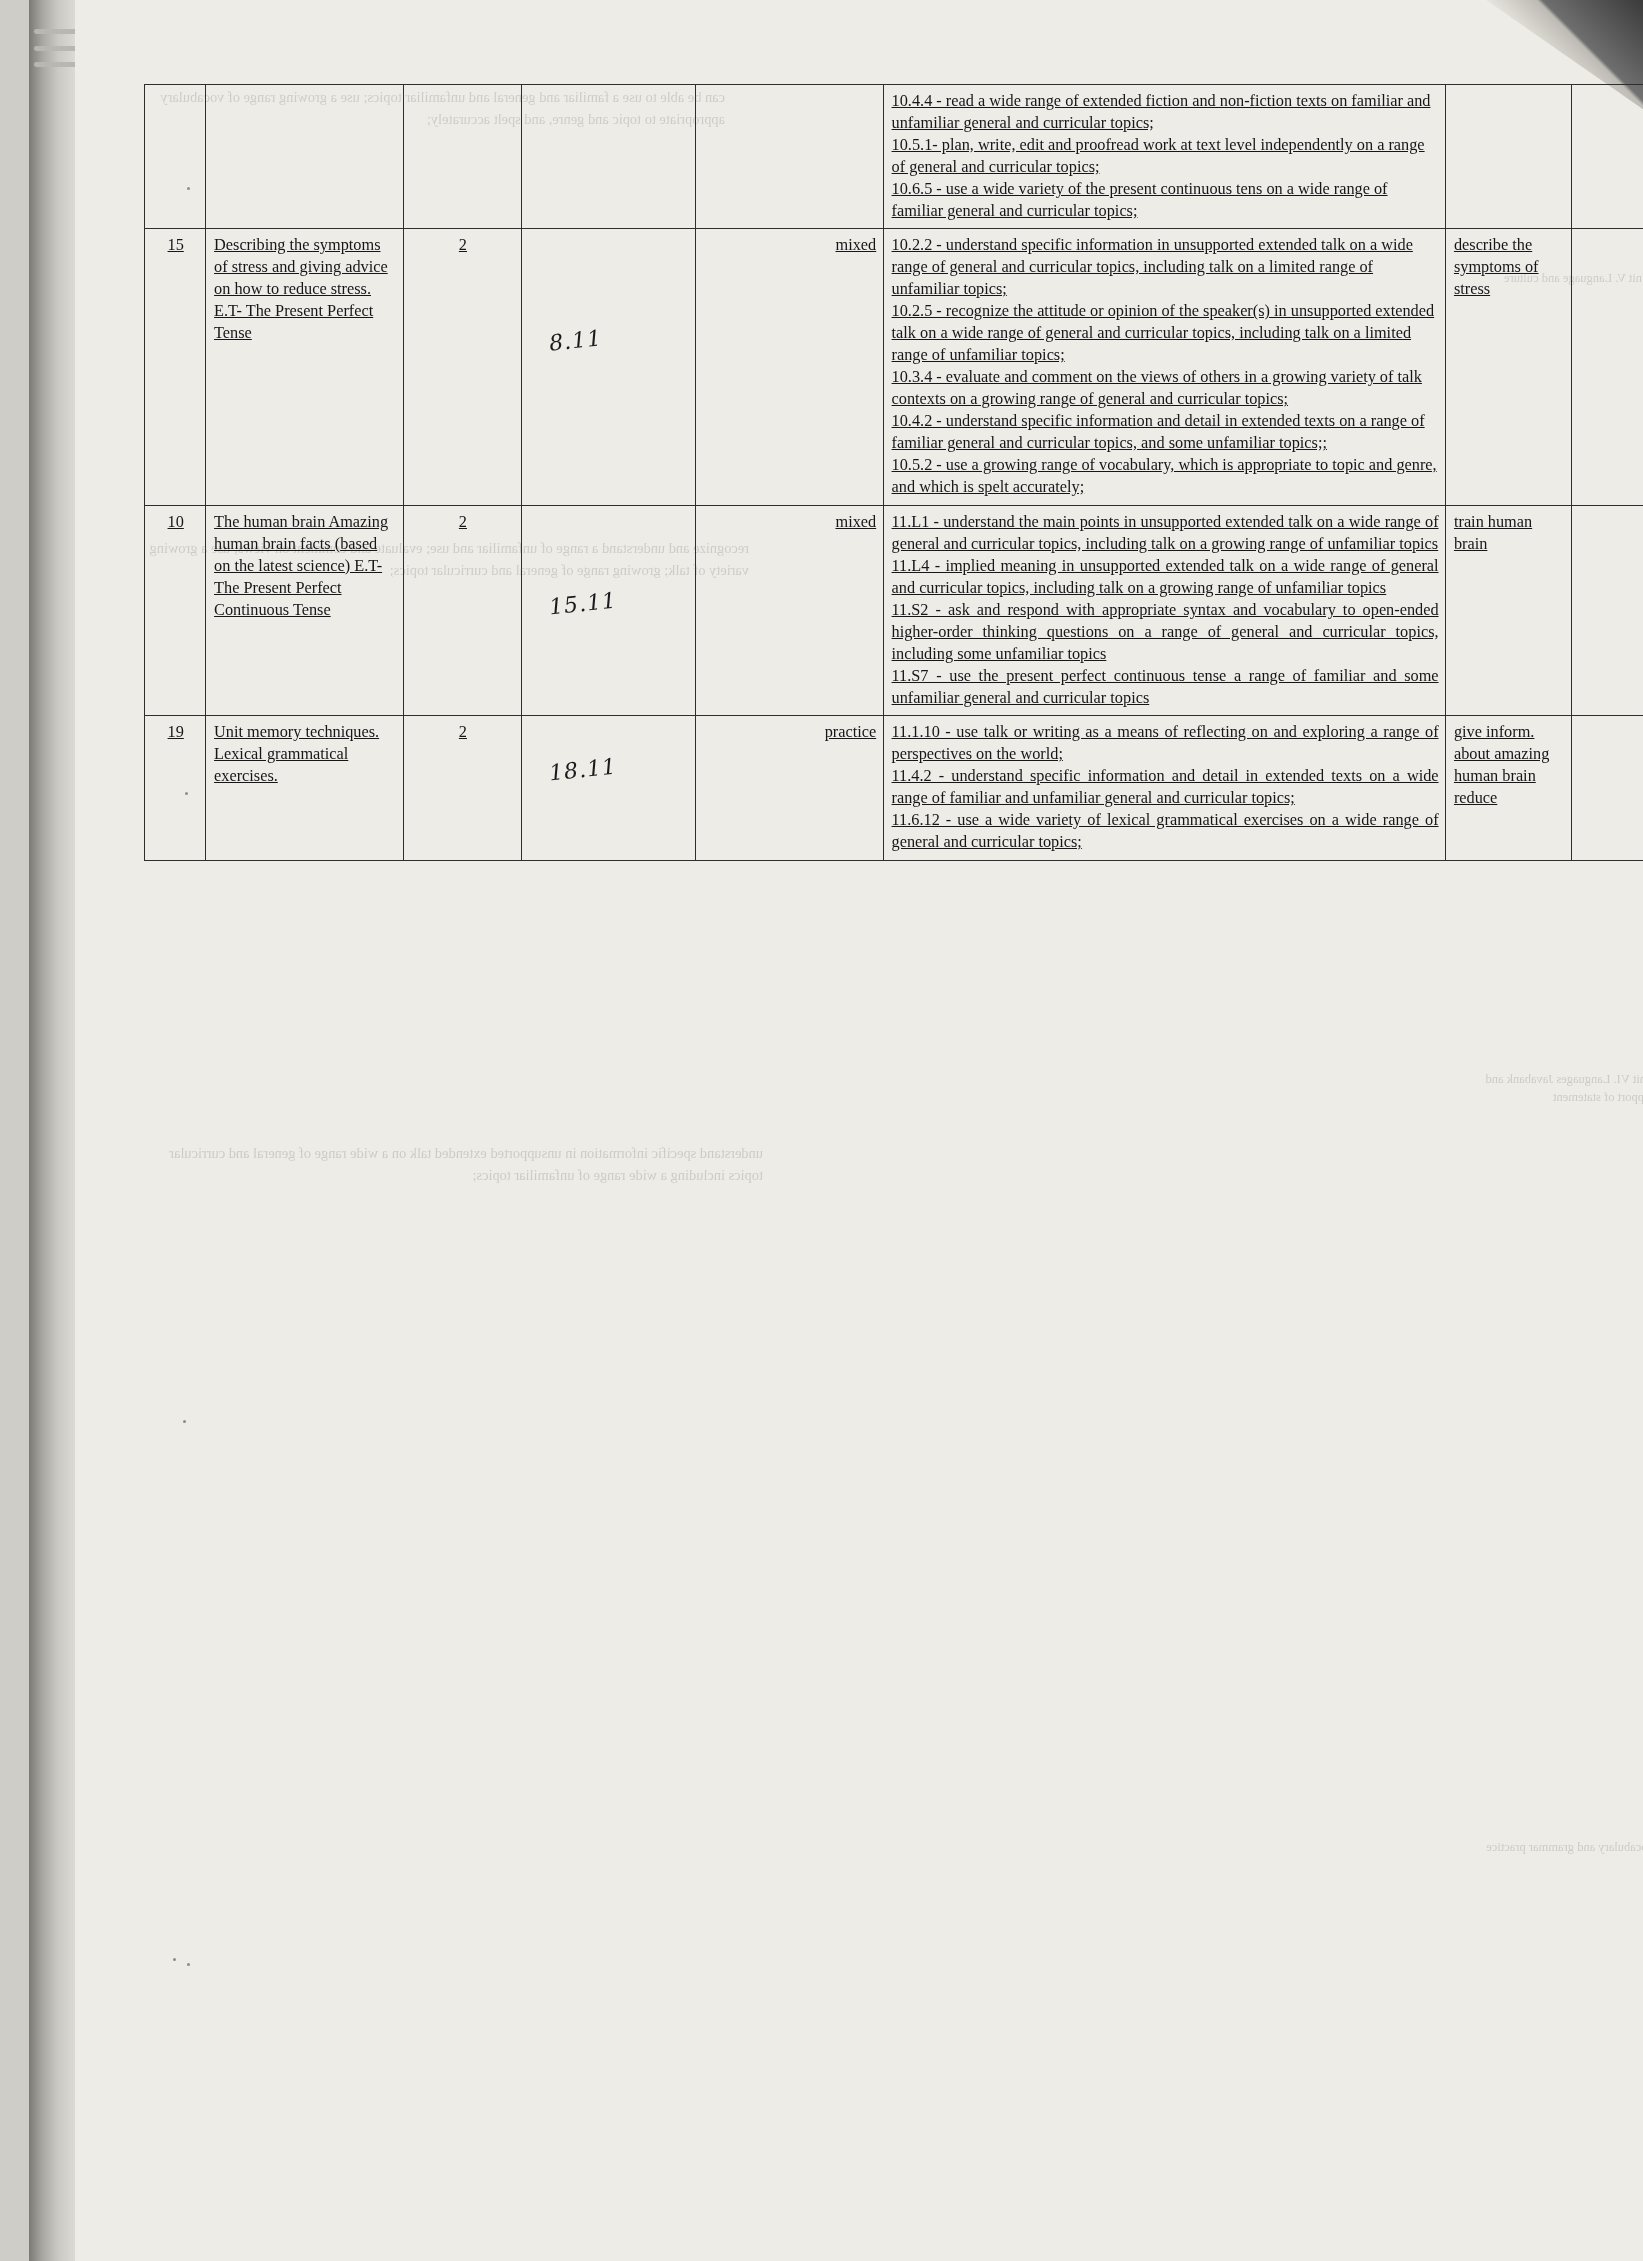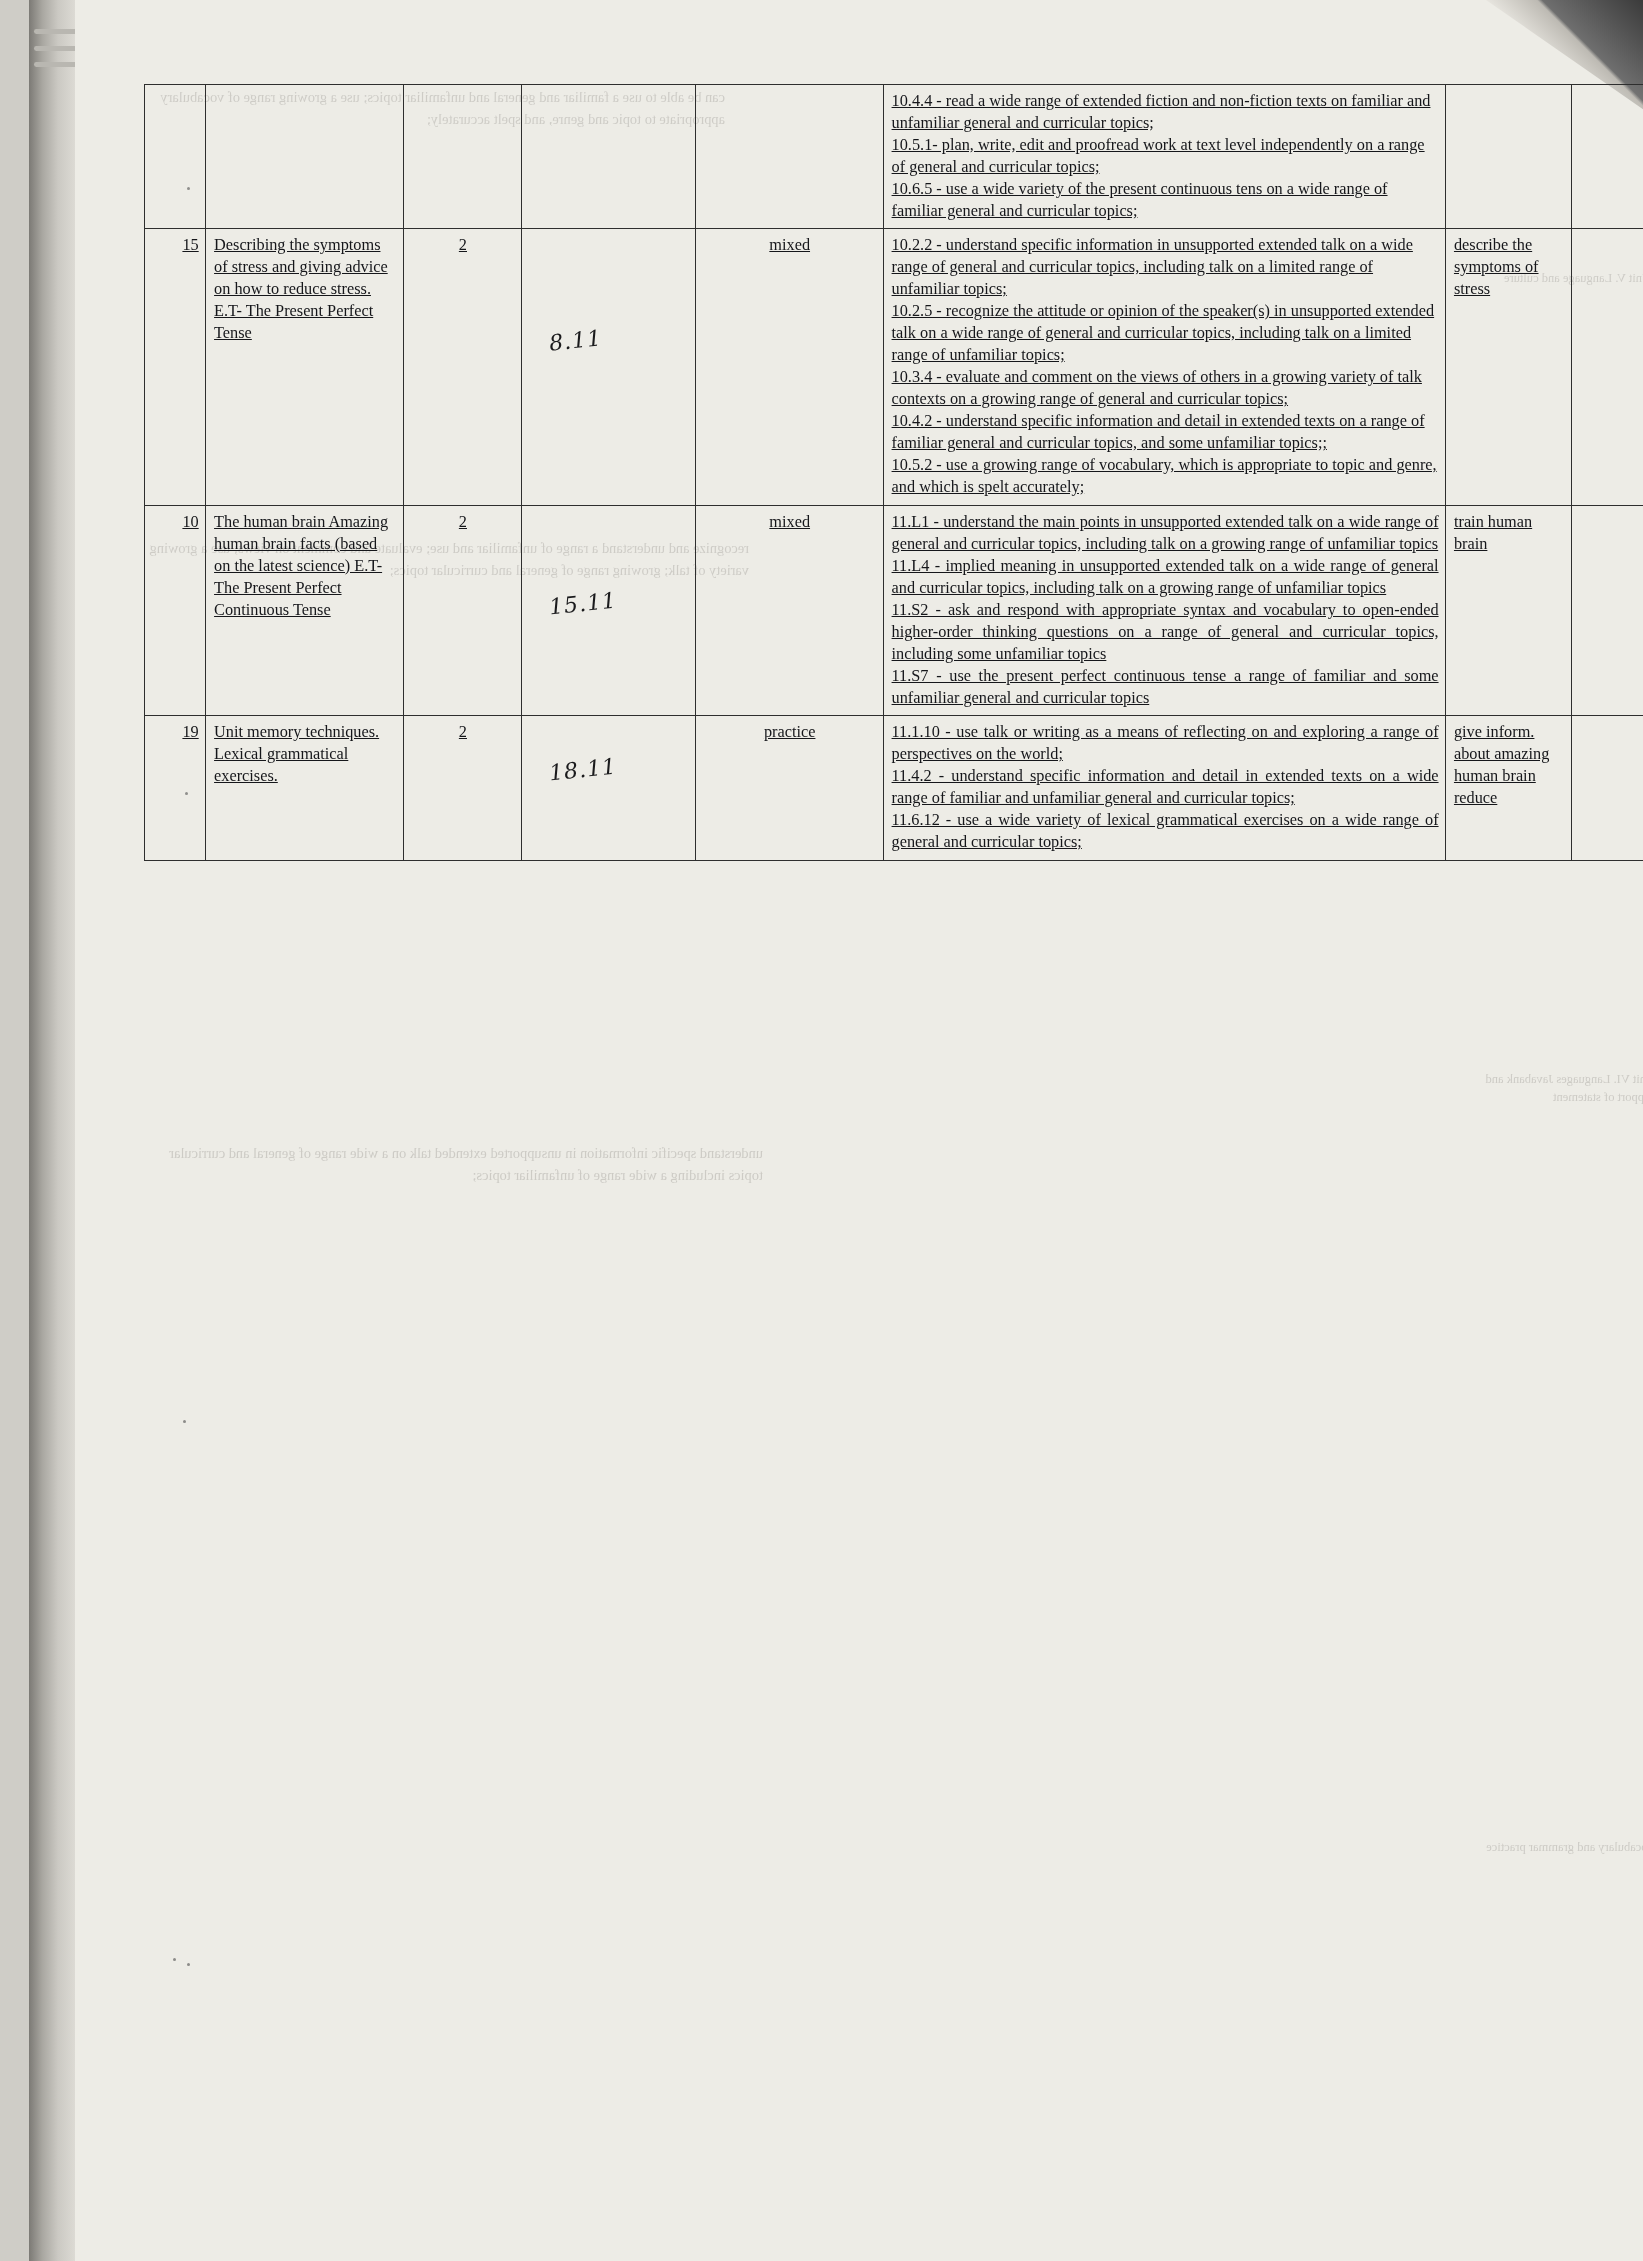--- a/index.html
+++ b/index.html
@@ -92,25 +92,25 @@
     border: 1px solid #2e2e2e;
     vertical-align: top;
     padding: 4.8px 6.7px 6.7px 7.7px;
     font-size: 16.3px;
     line-height: 22px;
     color: #15161a;
     font-family: "Liberation Serif", serif;
     background: rgba(255,255,255,0.03);
     text-decoration: underline;
   }
-  .c-num   { width: 46px;  text-align: right; }
+  .c-num   { width: 46px;  text-align: center; }
   .c-topic { width: 182px; }
   .c-hours { width: 103px; text-align: center; vertical-align: middle; }
   .c-date  { width: 158px; }
-  .c-type  { width: 173px; text-align: center; vertical-align: middle; }
+  .c-type  { width: 173px; text-align: right; vertical-align: middle; }
   .c-obj   { width: 547px; }
   .c-res   { width: 110px; vertical-align: middle; }
   .c-last  { width: 101px; }
 
   td.c-obj { padding-right: 8.6px; }
   .obj-just { text-align: justify; }
 
   .handwrite {
     font-family: "DejaVu Serif", serif;
     font-style: italic;

